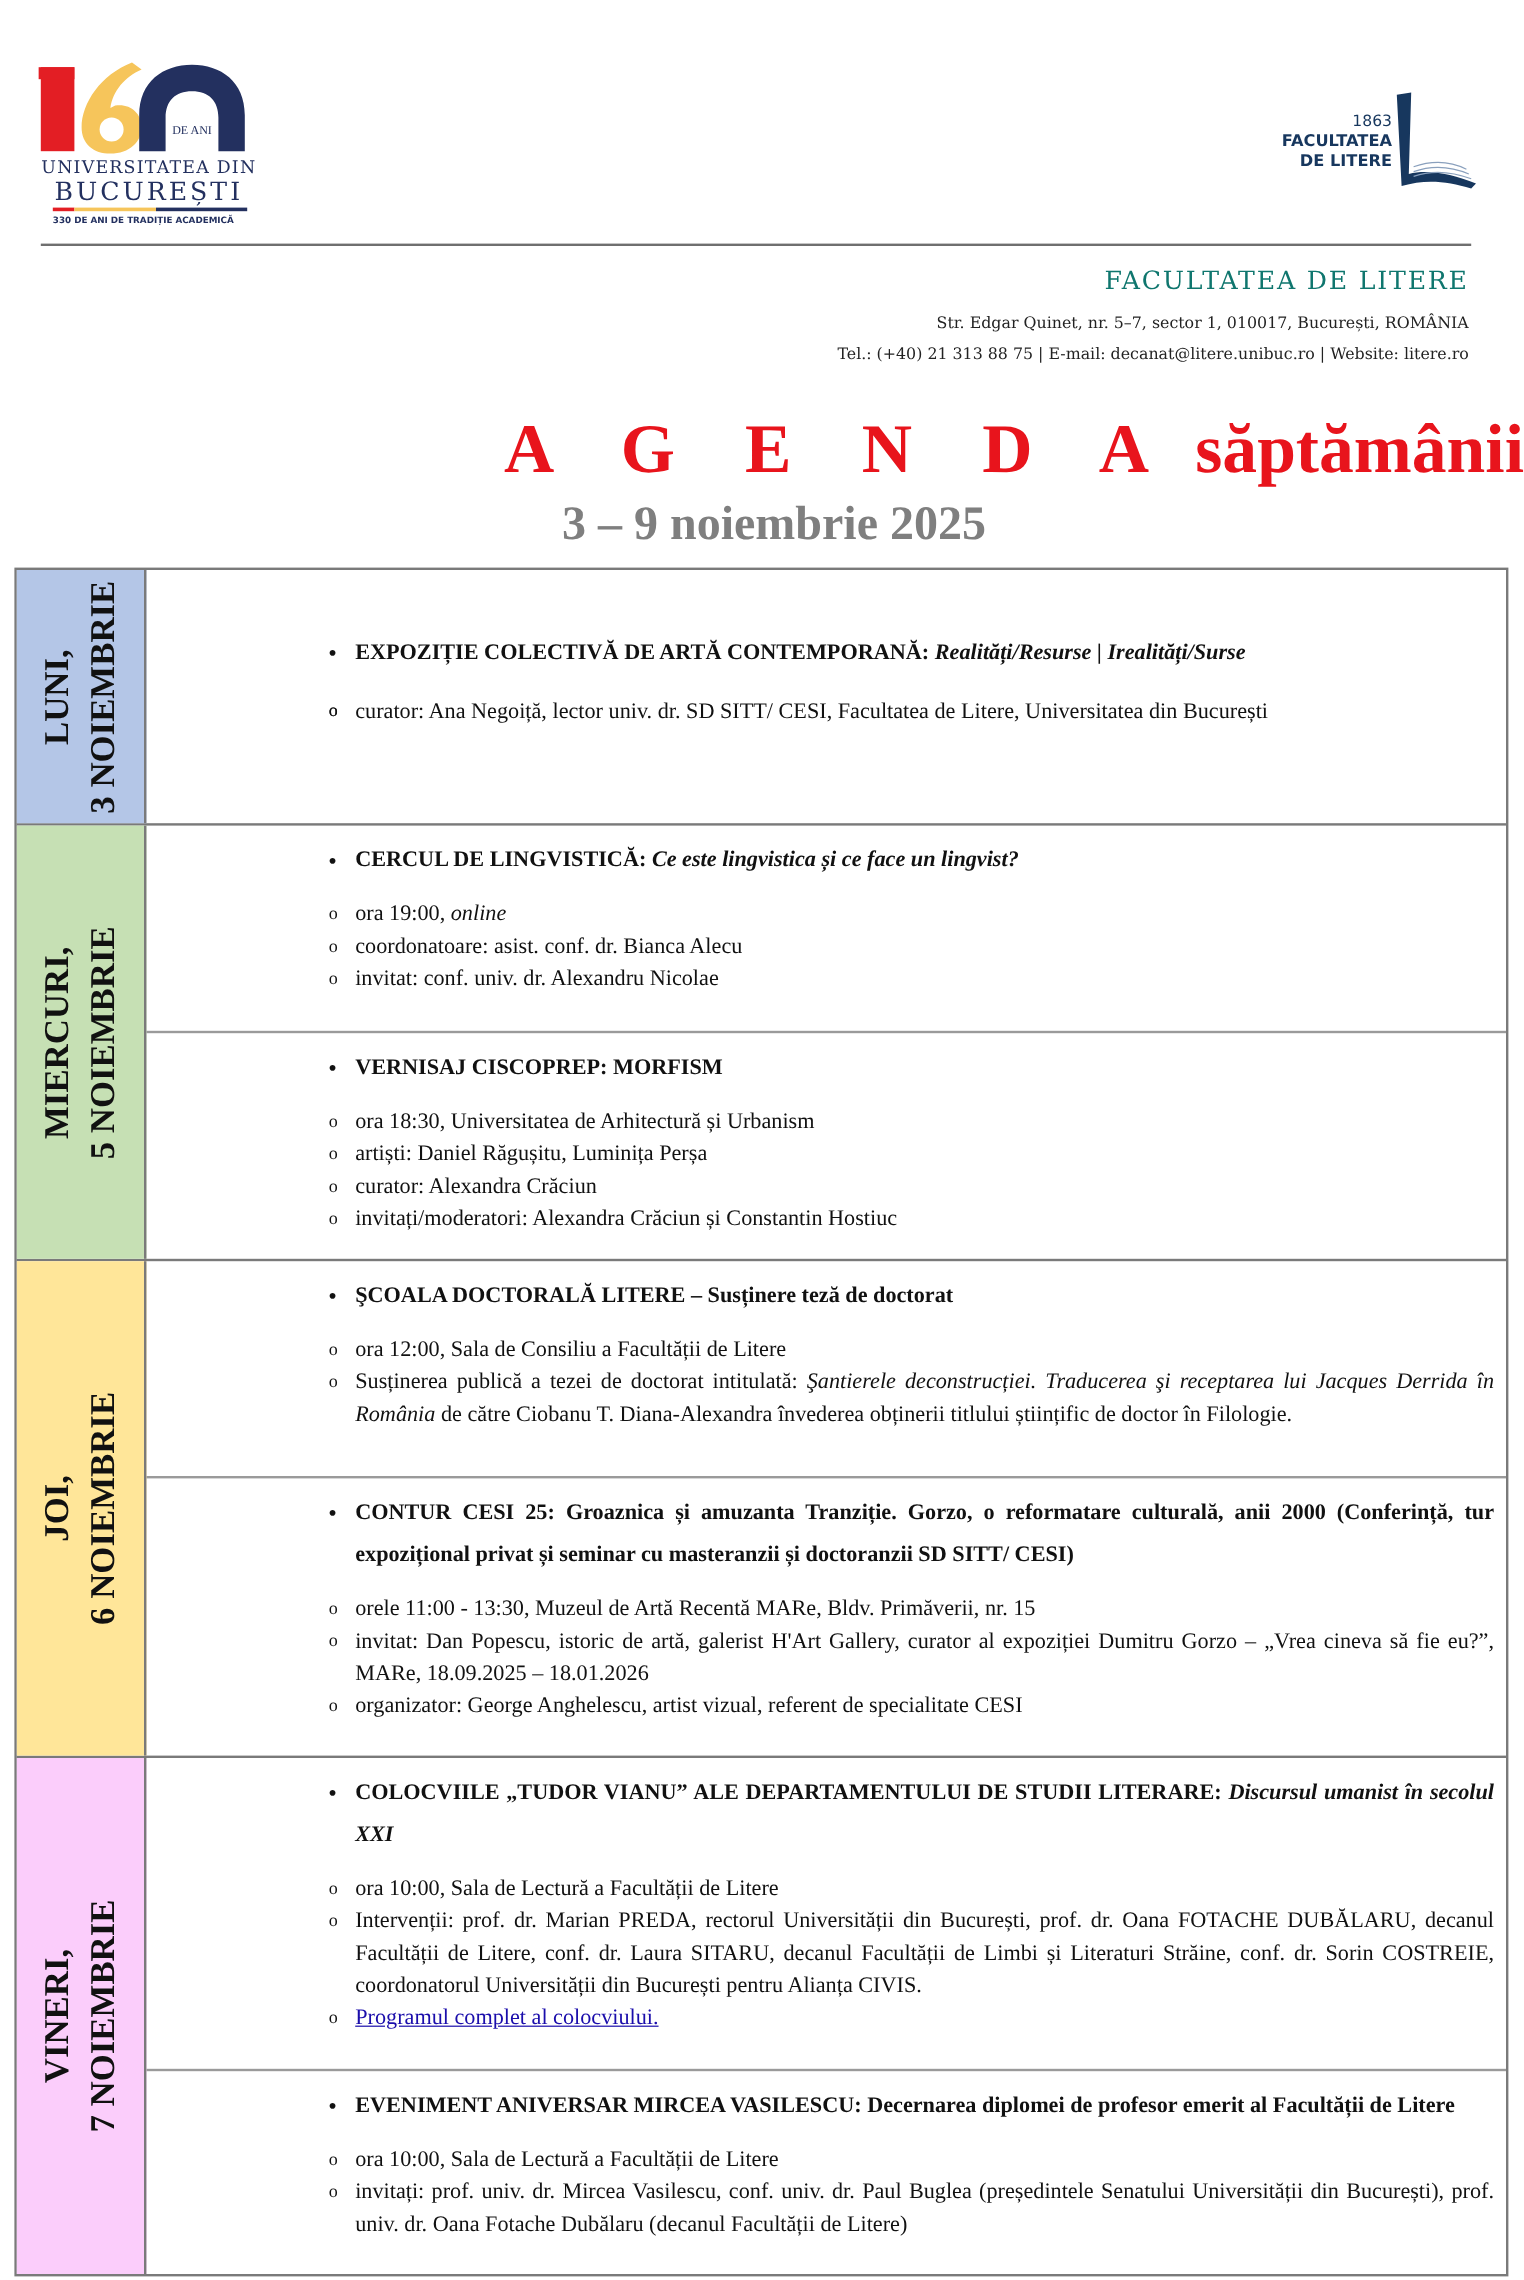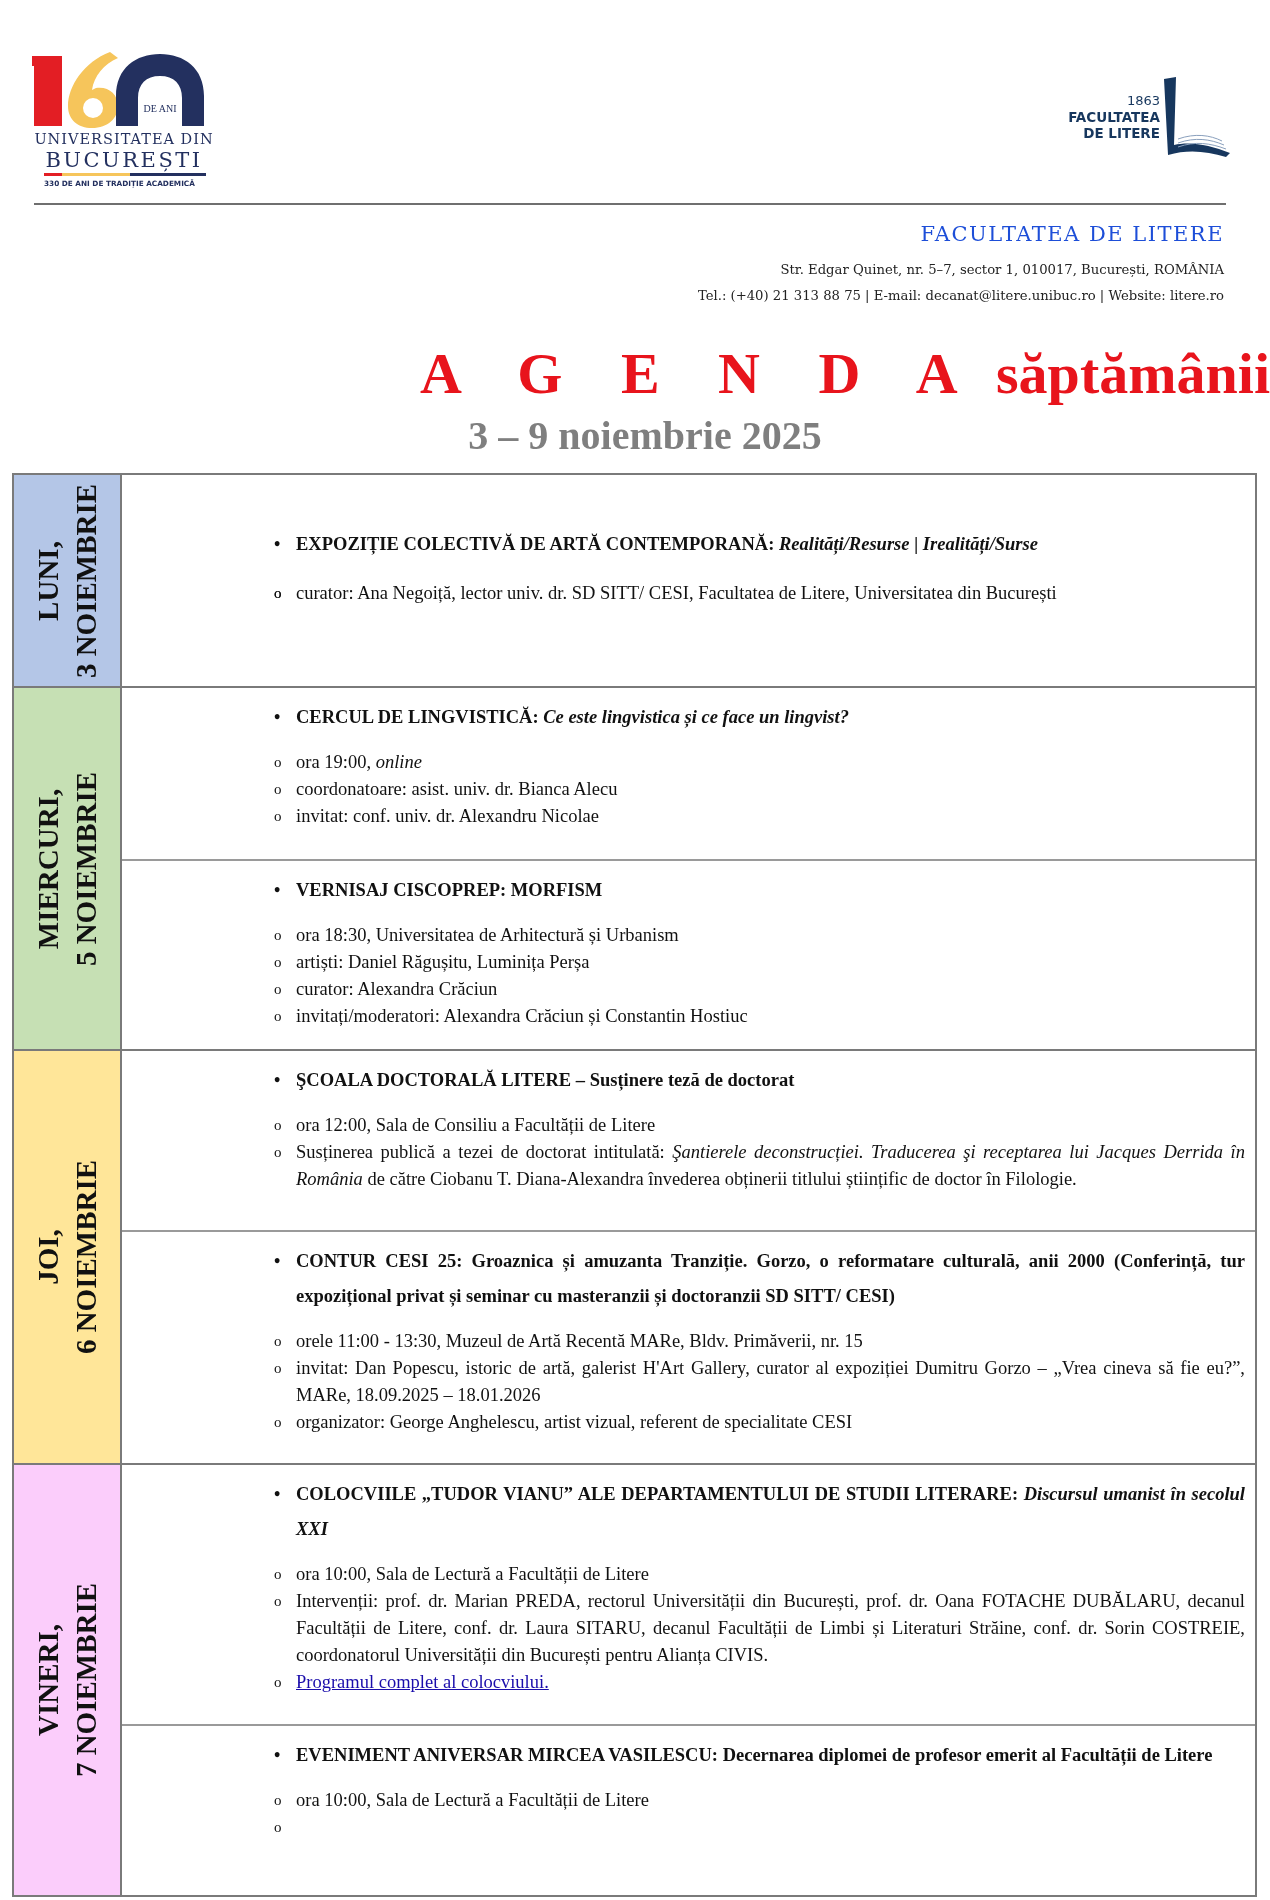--- a/index.html
+++ b/index.html
@@ -3,21 +3,21 @@
 <meta charset="utf-8">
 <style>
   html, body { margin: 0; padding: 0; background: #ffffff; }
   body { width: 1270px; height: 1900px; position: relative; overflow: hidden; font-family: "Liberation Serif", serif; color: #111; }
 
   
   .logo-ub { position: absolute; left: 32px; top: 46px; width: 185px; height: 148px; text-align: center; }
   .logo-ub svg { display: block; }
   .logo-fl { position: absolute; left: 1050px; top: 75px; width: 185px; height: 90px; }
   .header-rule { position: absolute; left: 34px; top: 203px; width: 1192px; height: 0; border-top: 2px solid #6f6f6f; }
-  .fac-title { position: absolute; right: 46px; top: 222px; font-family: "DejaVu Serif", serif; font-size: 21px; letter-spacing: 1.5px; color: #1d4ed8; }
+  .fac-title { position: absolute; right: 46px; top: 222px; font-family: "DejaVu Serif", serif; font-size: 21px; letter-spacing: 1.5px; color: #0f766e; }
   .fac-address, .fac-contact { position: absolute; right: 46px; font-family: "DejaVu Serif", serif; font-size: 13.2px; color: #222; white-space: nowrap; }
   .fac-address { top: 262px; }
   .fac-contact { top: 288px; }
 
   .agenda-title { position: absolute; left: 0; width: 1270px; top: 340px; text-align: right; font-family: "Liberation Serif", serif; font-weight: bold; font-size: 58px; color: #e8141c; }
   .agenda-title .spaced { letter-spacing: 22px; margin-right: 2px; }
   .agenda-dates { position: absolute; left: 0; width: 1290px; top: 412px; text-align: center; font-family: "Liberation Serif", serif; font-weight: bold; font-size: 40px; color: #7f7f7f; }
 
   
   .agenda-table { position: absolute; left: 12px; top: 473px; width: 1245px; border: 2px solid #7a7a7a; box-sizing: border-box; }
@@ -103,21 +103,21 @@
         <div class="day-label">
           <div>MIERCURI,</div>
           <div>5 NOIEMBRIE</div>
         </div>
       </div>
       <div class="events">
         <div class="event" style="height: 171px; padding-top: 12px; padding-left: 124px;">
           <div class="ev-title"><span class="bullet">•</span><span>CERCUL DE LINGVISTICĂ:</span><span class="it"> Ce este lingvistica și ce face un lingvist?</span></div>
           <ul class="ev-items" style="margin-top: 14px;">
             <li class="ev-item"><span class="circ">o</span><span>ora 19:00, </span><span class="it">online</span></li>
-            <li class="ev-item"><span class="circ">o</span><span>coordonatoare: asist. univ. dr. Bianca Alecu</span></li>
+            <li class="ev-item"><span class="circ">o</span><span>coordonatoare: asist. conf. dr. Bianca Alecu</span></li>
             <li class="ev-item"><span class="circ">o</span><span>invitat: conf. univ. dr. Alexandru Nicolae</span></li>
           </ul>
         </div>
         <div class="event" style="height: 190px; padding-top: 12px; padding-left: 124px;">
           <div class="ev-title"><span class="bullet">•</span><span>VERNISAJ CISCOPREP: MORFISM</span></div>
           <ul class="ev-items" style="margin-top: 14px;">
             <li class="ev-item"><span class="circ">o</span><span>ora 18:30, Universitatea de Arhitectură și Urbanism</span></li>
             <li class="ev-item"><span class="circ">o</span><span>artiști: Daniel Răgușitu, Luminița Perșa</span></li>
             <li class="ev-item"><span class="circ">o</span><span>curator:  Alexandra Crăciun</span></li>
             <li class="ev-item"><span class="circ">o</span><span>invitați/moderatori: Alexandra Crăciun și Constantin Hostiuc</span></li>
@@ -163,18 +163,18 @@
           <ul class="ev-items" style="margin-top: 14px;">
             <li class="ev-item"><span class="circ">o</span><span>ora 10:00, Sala de Lectură a Facultății de Litere</span></li>
             <li class="ev-item"><span class="circ">o</span><span>Intervenții: prof. dr. Marian PREDA, rectorul Universității din București, prof. dr. Oana FOTACHE DUBĂLARU, decanul Facultății de Litere, conf. dr. Laura SITARU, decanul Facultății de Limbi și Literaturi Străine, conf. dr. Sorin COSTREIE, coordonatorul Universității din București pentru Alianța CIVIS.</span></li>
             <li class="ev-item"><span class="circ">o</span><a href="#" style="color: rgb(26, 13, 171);">Programul complet al colocviului.</a></li>
           </ul>
         </div>
         <div class="event" style="height: 171px; padding-top: 12px; padding-left: 124px;">
           <div class="ev-title"><span class="bullet">•</span><span>EVENIMENT ANIVERSAR MIRCEA VASILESCU: Decernarea diplomei de profesor emerit al Facultății de Litere</span></div>
           <ul class="ev-items" style="margin-top: 14px;">
             <li class="ev-item"><span class="circ">o</span><span>ora 10:00, Sala de Lectură a Facultății de Litere</span></li>
-            <li class="ev-item"><span class="circ">o</span></li>
+            <li class="ev-item"><span class="circ">o</span><span>invitați: prof. univ. dr. Mircea Vasilescu, conf. univ. dr. Paul Buglea (președintele Senatului Universității din București), prof. univ. dr. Oana Fotache Dubălaru (decanul Facultății de Litere)</span></li>
           </ul>
         </div>
       </div>
     </div>
   </div>
 
 </body></html>

